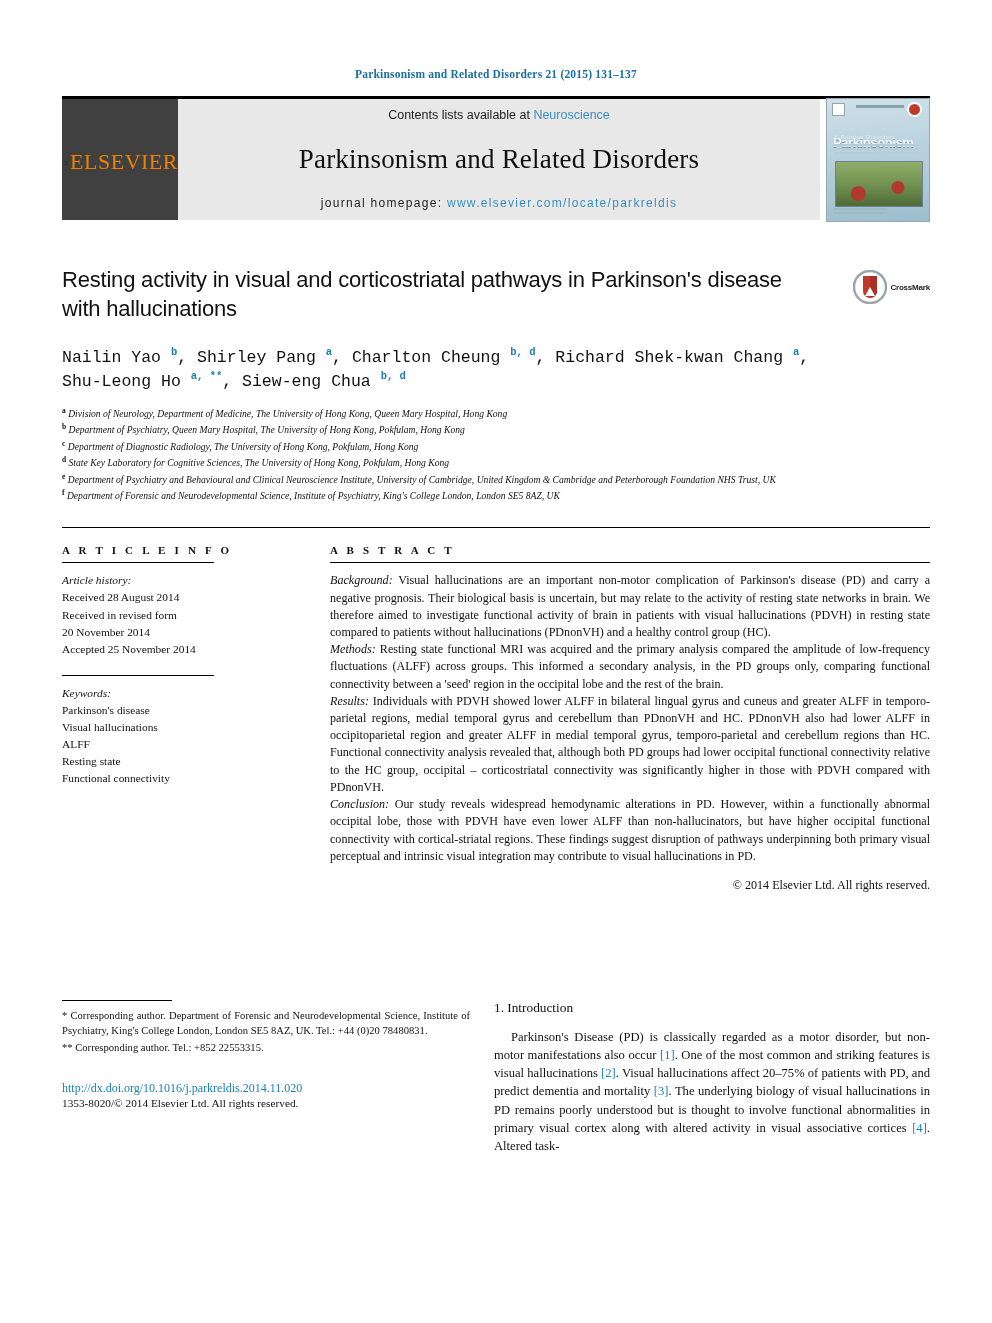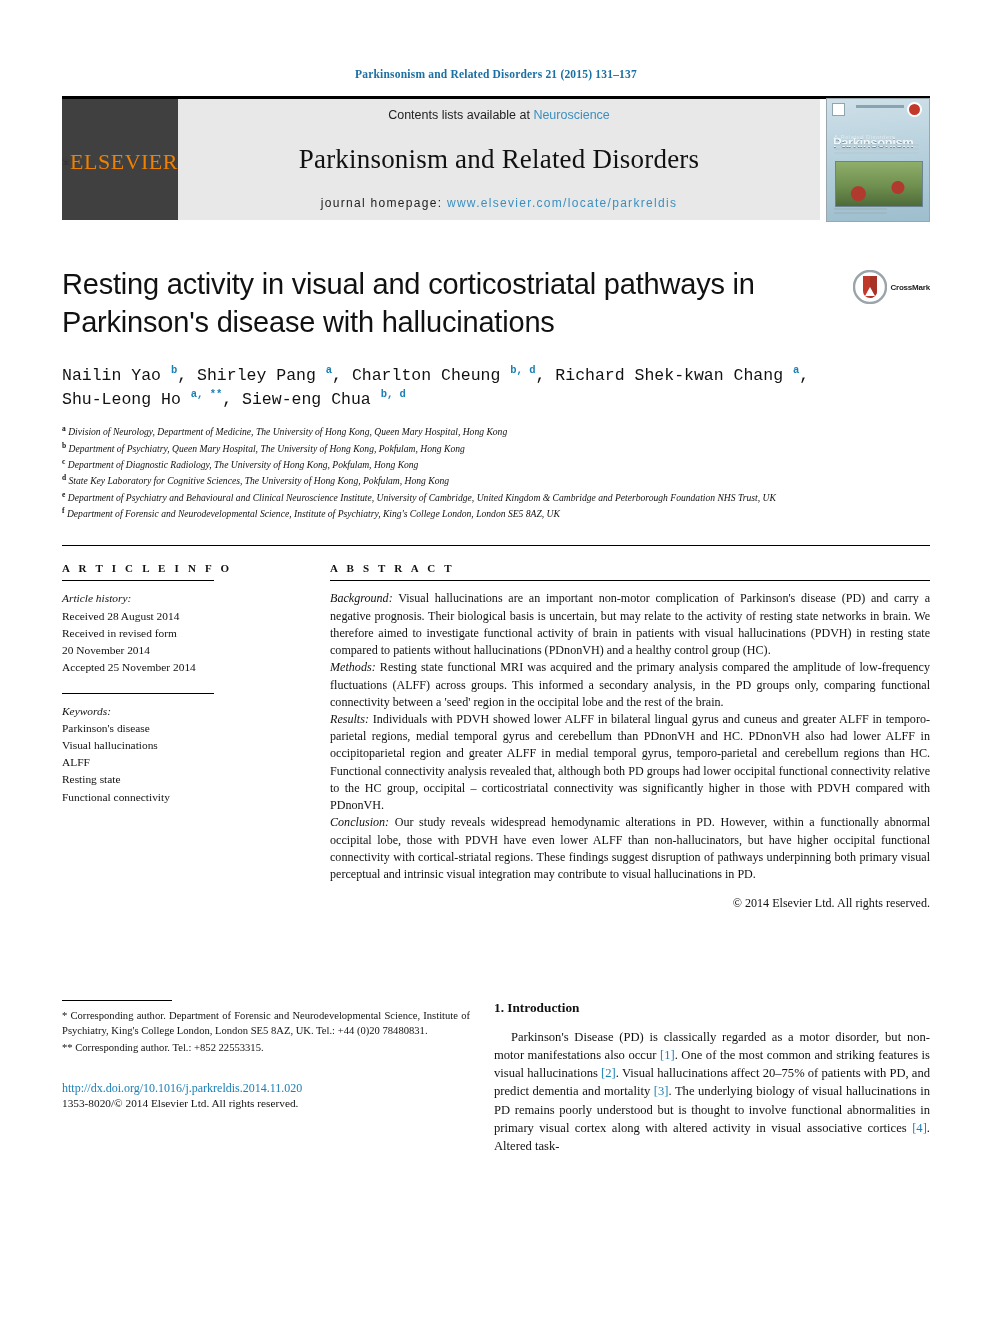--- a/index.html
+++ b/index.html
@@ -115,21 +115,21 @@
   }
   .cover-foot { position:absolute; bottom:4px; left:7px; right:7px; height:9px; }
   .cover-foot i { display:block; height:2px; background:#9fb9c4; margin-bottom:2px; width:60%;}
 
   
   .title-row { display:flex; margin-top: 46px; }
   .title-main { flex:1 1 auto; padding-right: 18px; }
   h1.article-title {
     font-family: "Liberation Sans", sans-serif;
     font-weight: normal;
-    font-size: 29px;
+    font-size: 22px;
     line-height: 1.30;
     margin: 0;
     letter-spacing: -.2px;
     color:#111;
   }
   .crossmark-col { flex: 0 0 96px; display:flex; align-items:flex-start; justify-content:flex-end; padding-top:4px; }
   .crossmark { display:flex; align-items:center; gap:3px; }
   .cm-badge { width:34px; height:34px; }
   .cm-label { font-family:"Liberation Sans",sans-serif; font-weight:bold; font-size:8px; color:#222; letter-spacing:-.2px; }
 
@@ -182,21 +182,21 @@
   .lower-right { flex: 1 1 auto; }
 
   .footnote-rule { border:0; border-top:1px solid #000; width: 110px; margin: 0 0 7px 0; }
   .footnote { font-family:"Liberation Serif", serif; font-size: 10.6px; line-height: 1.42; text-align: justify; color:#111; margin:0 0 2px 0; }
   .footnote .em { font-style: italic; }
   .link { color:#1a7fb5; }
   .doi-block { margin-top: 26px; }
   .doi { font-family:"Liberation Serif", serif; font-size:12px; color:#1a7fb5; }
   .issn { font-family:"Liberation Serif", serif; font-size:11.3px; color:#111; margin-top:1px; }
 
-  h2.sec-title { font-family:"Liberation Serif", serif; font-weight:bold; font-size:13.3px; margin:0 0 12px 0; color:#111; }
+  h2.sec-title { font-family:"Liberation Serif", serif; font-weight:normal; font-size:13.3px; margin:0 0 12px 0; color:#111; }
   .intro-body { font-family:"Liberation Serif", serif; font-size:12.6px; line-height:1.44; text-align:justify; color:#111; }
   .intro-body p { margin:0; text-indent: 17px; }
   .ref { color:#1a7fb5; }
 </style>
 </head>
 <body>
 
 <div class="page">
 
   <div class="runhead">Parkinsonism and Related Disorders 21 (2015) 131–137</div>

